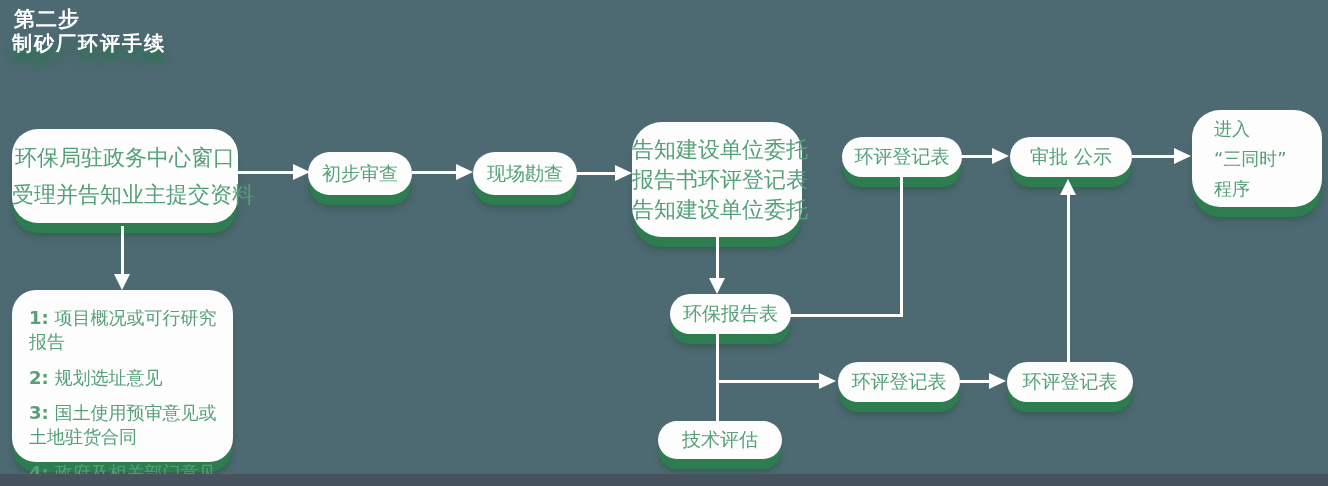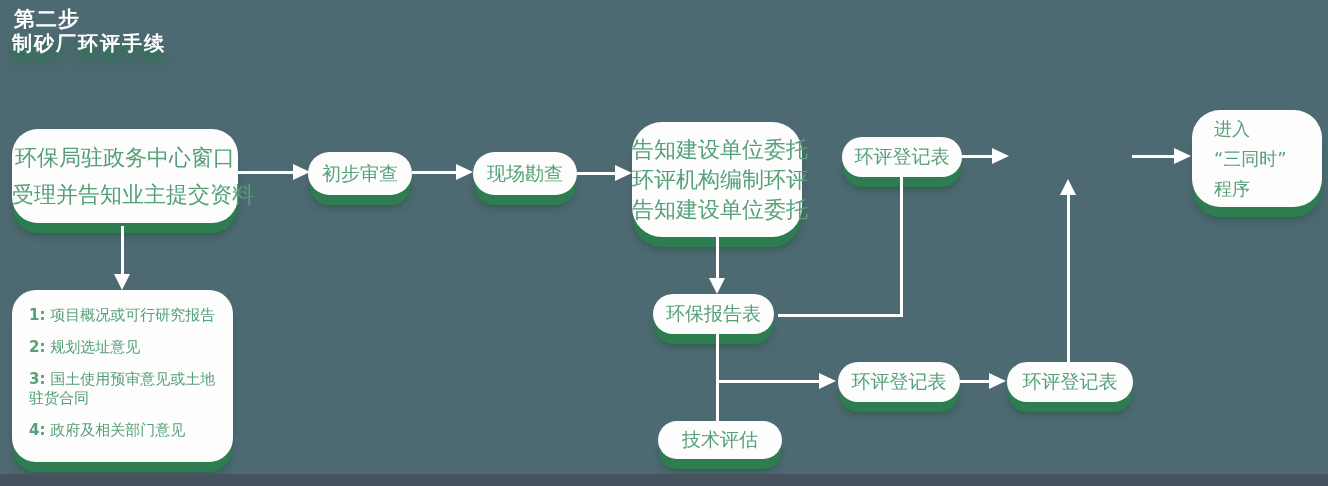--- a/index.html
+++ b/index.html
@@ -39,26 +39,26 @@
     box-shadow:0 11px 0 -1px var(--shadow-green),0 15px 6px -2px rgba(30,80,52,0.5);
     display:flex;flex-direction:column;justify-content:center;
   }
   .pill{border-radius:22px;align-items:center;font-size:19px;white-space:nowrap;}
   .rect{border-radius:26px;}
   .rect .bl{display:block;text-align:center;font-size:22px;line-height:30px;white-space:nowrap;}
   .box-intake{left:12px;top:129px;width:226px;height:94px;}
   .box-intake .bl{line-height:37px;}
   .box-list{left:12px;top:290px;width:221px;height:172px;border-radius:24px;
     justify-content:flex-start;padding:16px 14px 10px 17px;}
-  .list-item{font-size:15px;line-height:1.32;color:var(--box-text);margin-bottom:12px;}
+  .list-item{font-size:18px;line-height:1.32;color:var(--box-text);margin-bottom:12px;}
   .list-item .num{font-weight:bold;}
   .pill-b{left:308px;top:152px;width:104px;height:43px;}
   .pill-c{left:473px;top:152px;width:104px;height:43px;}
   .box-notify{left:632px;top:122px;width:170px;height:115px;border-radius:30px;}
-  .pill-e{left:653px;top:294px;width:121px;height:40px;}
+  .pill-e{left:670px;top:294px;width:121px;height:40px;}
   .pill-f{left:842px;top:137px;width:120px;height:40px;}
   .pill-g{left:1010px;top:137px;width:122px;height:40px;}
   .box-final{left:1192px;top:110px;width:130px;height:97px;border-radius:28px;
     align-items:flex-start;padding-left:22px;}
   .box-final .bl{text-align:left;font-size:18px;line-height:30px;}
   .pill-i{left:838px;top:362px;width:122px;height:40px;}
   .pill-j{left:1007px;top:362px;width:126px;height:40px;}
   .pill-k{left:658px;top:421px;width:124px;height:38px;}
   .hline,.vline{position:absolute;background:var(--connector);}
   .hline{height:3px;}
@@ -82,25 +82,26 @@
   <div class="node rect box-intake">
     <span class="bl">环保局驻政务中心窗口</span>
     <span class="bl">受理并告知业主提交资料</span>
   </div>
 
   <div class="node pill pill-b">初步审查</div>
   <div class="node pill pill-c">现场勘查</div>
 
   <div class="node rect box-notify">
     <span class="bl">告知建设单位委托</span>
-    <span class="bl">环评机构编制环评</span>
+    <span class="bl">报告书环评登记表</span>
     <span class="bl">告知建设单位委托</span>
   </div>
 
   <div class="node pill pill-f">环评登记表</div>
+  <div class="node pill pill-g">审批 公示</div>
 
   <div class="node rect box-final">
     <span class="bl">进入</span>
     <span class="bl">“三同时”</span>
     <span class="bl">程序</span>
   </div>
 
   <div class="node box-list">
     <div class="list-item">
       <span class="num">1:</span>

